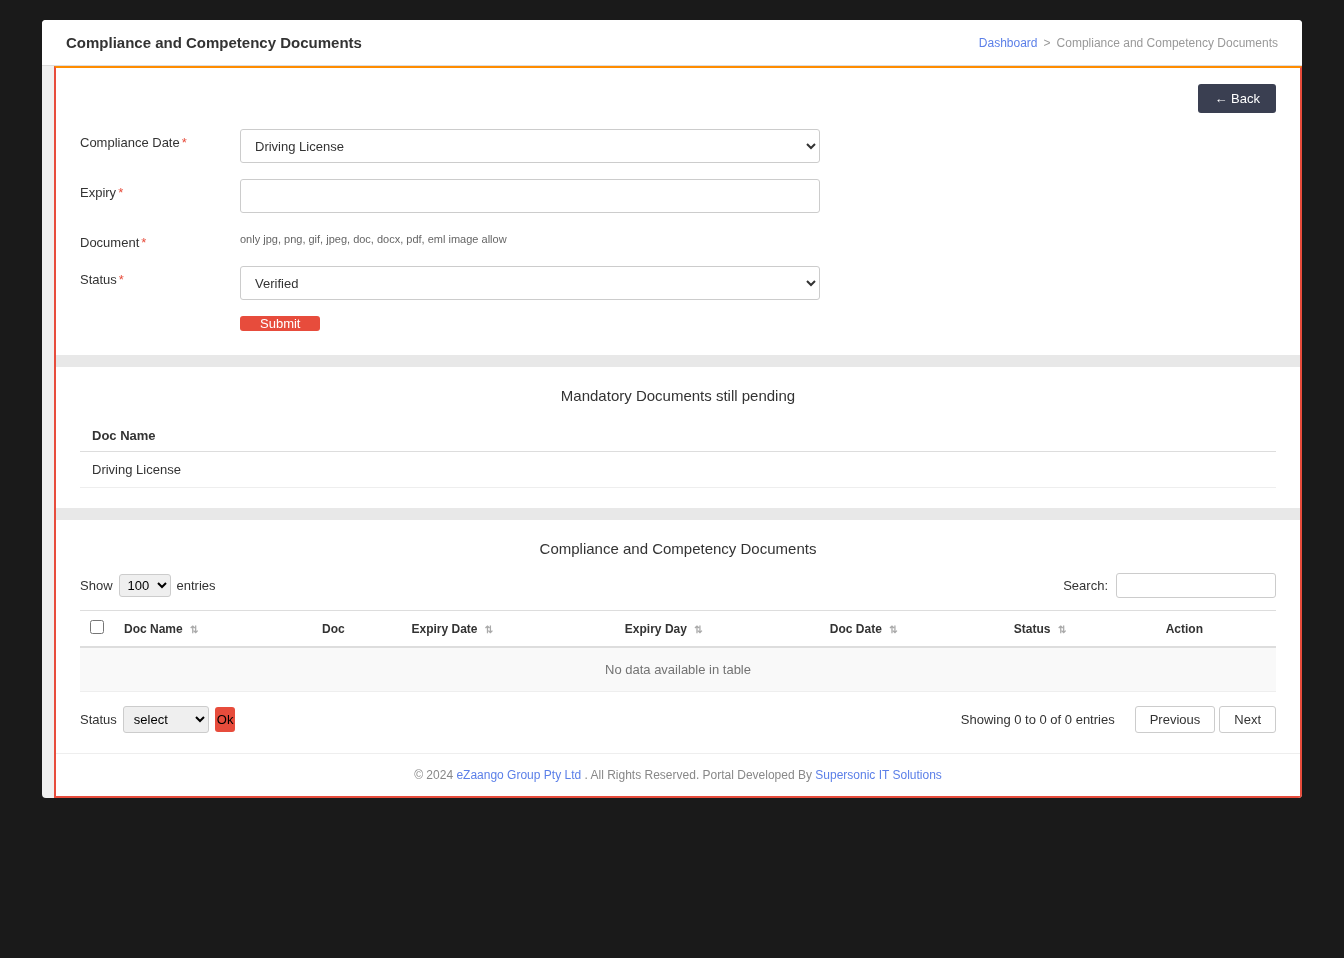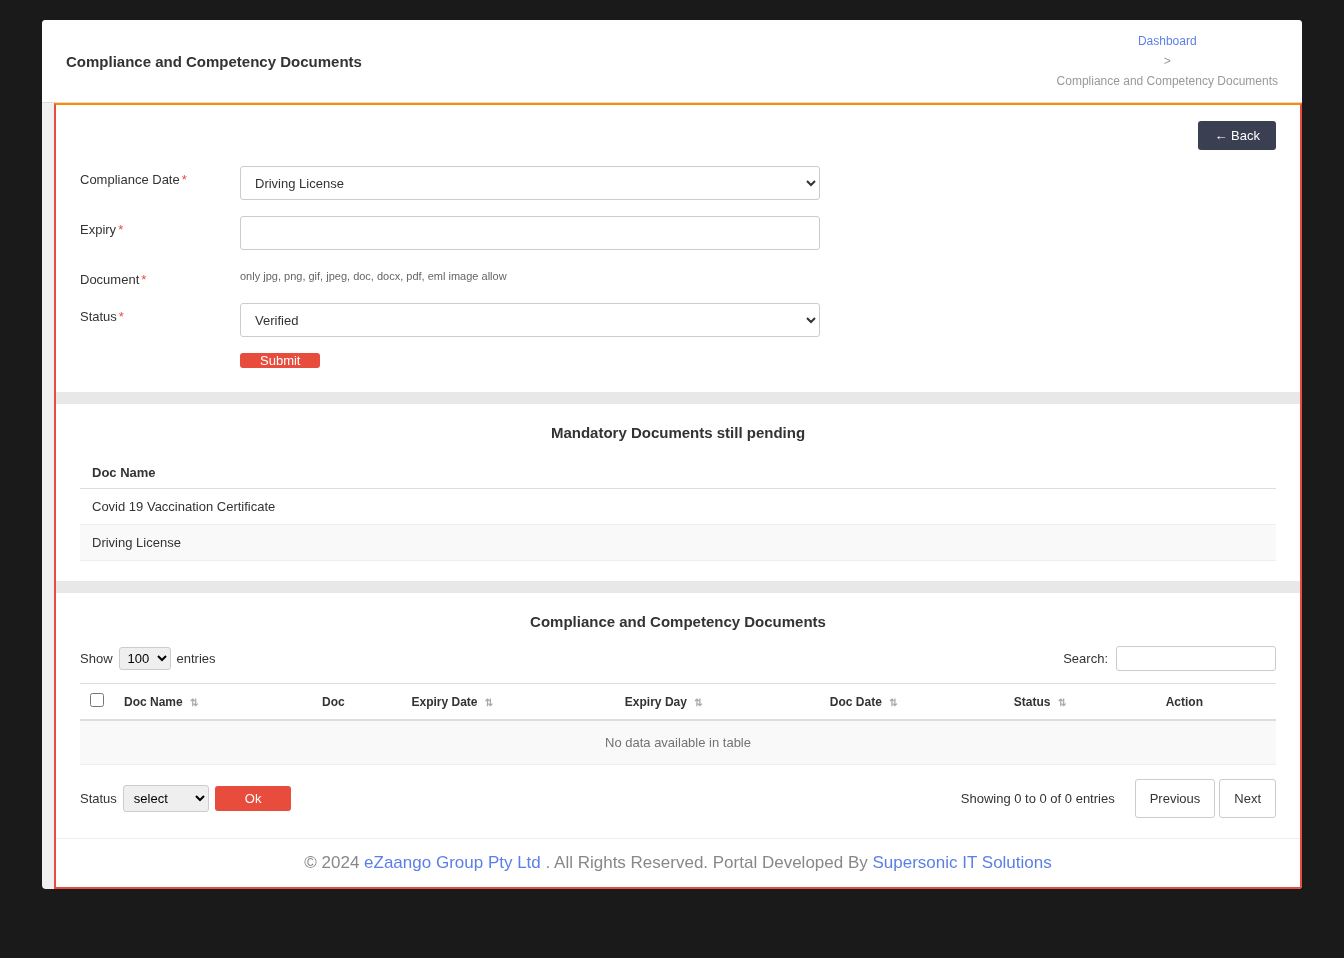--- a/index.html
+++ b/index.html
@@ -33,21 +33,20 @@
       font-size: 15px;
       font-weight: 600;
       color: #333;
     }
     .breadcrumb {
       font-size: 12px;
       color: #999;
       display: flex;
       align-items: center;
       gap: 6px;
-      flex-direction: column;
     }
     .breadcrumb a {
       color: #5b7fe8;
       text-decoration: none;
     }
     
     .form-section {
       background: #fff;
       margin: 0;
       padding: 16px 24px 24px 24px;
@@ -136,21 +135,21 @@
     }
     
     .pending-section {
       background: #fff;
       padding: 20px 24px;
       margin-bottom: 0;
     }
     .section-title {
       text-align: center;
       font-size: 15px;
-      font-weight: 700;
+      font-weight: 400;
       color: #333;
       margin-bottom: 16px;
     }
     .pending-table {
       width: 100%;
       border-collapse: collapse;
     }
     .pending-table th {
       text-align: left;
       padding: 8px 12px;
@@ -257,56 +256,56 @@
       color: #333;
     }
     .status-filter select {
       border: 1px solid #ccc;
       padding: 4px 6px;
       border-radius: 3px;
       font-size: 13px;
     }
     .ok-btn {
       background: #e74c3c;
-      color: #ffffff;
+      color: #000000;
       border: none;
-      padding: 5px 30px;
+      padding: 5px 2px;
       border-radius: 3px;
       cursor: pointer;
       font-size: 13px;
     }
     .pagination-btns {
       display: flex;
       gap: 4px;
     }
     .pagination-btns button {
       background: #fff;
       border: 1px solid #ccc;
-      padding: 11px 14px;
+      padding: 5px 14px;
       border-radius: 3px;
       cursor: pointer;
       font-size: 13px;
       color: #333;
       text-align: right;
     }
     .pagination-btns button:disabled {
       color: #aaa;
       cursor: default;
     }
     .showing-text {
       font-size: 13px;
       color: #333;
     }
     
     .page-footer {
       background: #fff;
       border-top: 1px solid #eee;
       padding: 14px 24px;
       text-align: center;
-      font-size: 17px;
+      font-size: 12px;
       color: #888;
       margin-top: 0;
     }
     .page-footer a {
       color: #5b7fe8;
       text-decoration: none;
     }
     
     .bordered-content {
       border: 2px solid #e74c3c;
@@ -395,23 +394,20 @@
 
     <div class="pending-section">
       <div class="section-title">Mandatory Documents still pending</div>
       <table class="pending-table">
         <thead>
           <tr>
             <th>Doc Name</th>
           </tr>
         </thead>
         <tbody id="pending-tbody">
-        <tr>
-              <td>Covid 19 Vaccination Certificate</td>
-            </tr>
             <tr>
               <td>Driving License</td>
             </tr>
           </tbody>
       </table>
     </div>
 
     <div class="section-separator"></div>
 
     <div class="compliance-section">

